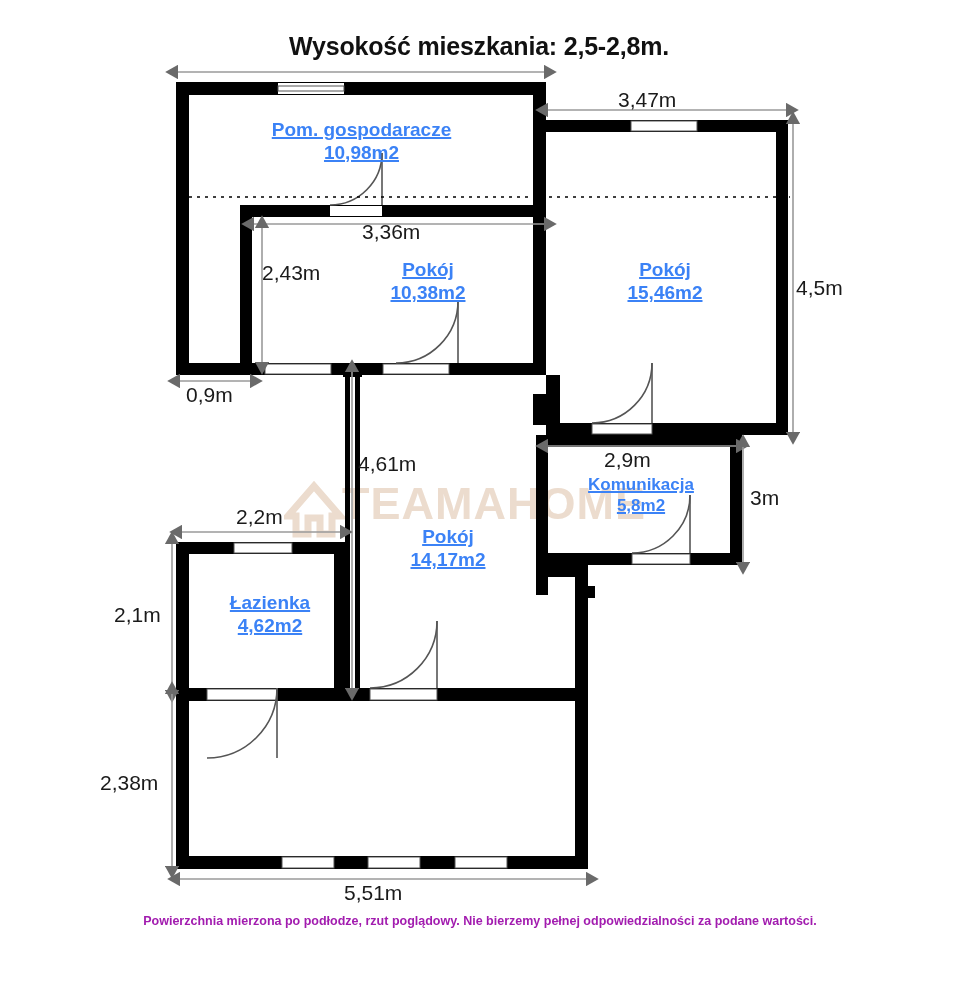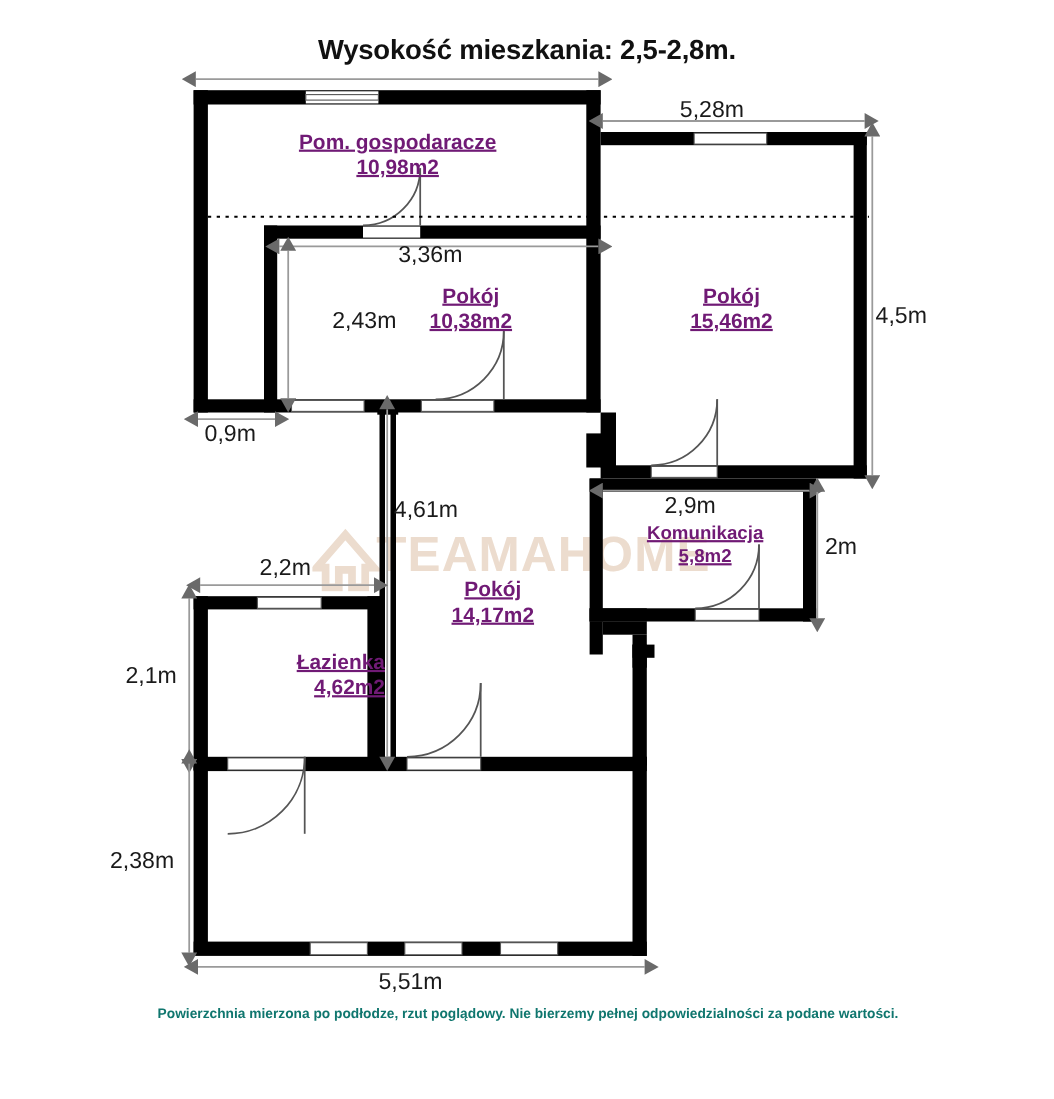--- a/index.html
+++ b/index.html
@@ -30,38 +30,38 @@
     letter-spacing: -0.2px;
   }
   
   .plan-footer {
     position: absolute;
     left: 110px; top: 912px;
     width: 740px;
     text-align: center;
     font-size: 12.5px;
     font-weight: bold;
-    color: #0f766e;
+    color: #a21caf;
     line-height: 1.5;
   }
   
   #plan-svg {
     position: absolute;
     left: 0; top: 0;
     width: 958px; height: 999px;
   }
   
   .room-label {
     position: absolute;
     text-align: center;
     font-weight: bold;
     font-size: 19px;
     line-height: 1.22;
     white-space: nowrap;
-    color: #701a75;
+    color: #3b82f6;
   }
   .room-label span {
     display: block;
     text-decoration: underline;
     text-underline-offset: 1px;
     text-decoration-thickness: 2px;
   }
   .room-label.small { font-size: 17px; }
   
   .dim-text {
@@ -252,39 +252,39 @@
   <div class="room-label small" style="left:562px; top:475px; width:158px;">
     <span>Komunikacja</span>
     <span>5,8m2</span>
   </div>
 
   <div class="room-label" style="left:368px; top:525px; width:160px;">
     <span>Pokój</span>
     <span>14,17m2</span>
   </div>
 
-  <div class="room-label" style="left:190px; top:591px; width:160px;text-align:right;">
+  <div class="room-label" style="left:190px; top:591px; width:160px;">
     <span>Łazienka</span>
     <span>4,62m2</span>
   </div>
 
 
-  <div class="dim-text" style="left:618px; top:88px;">5,28m</div>
+  <div class="dim-text" style="left:618px; top:88px;">3,47m</div>
 
   <div class="dim-text" style="left:362px; top:220px;">3,36m</div>
 
-  <div class="dim-text" style="left:262px; top:280px;padding-left:40px;">2,43m</div>
+  <div class="dim-text" style="left:262px; top:261px;">2,43m</div>
 
   <div class="dim-text" style="left:186px; top:383px;">0,9m</div>
 
   <div class="dim-text" style="left:796px; top:276px;">4,5m</div>
 
   <div class="dim-text" style="left:604px; top:448px;">2,9m</div>
 
-  <div class="dim-text" style="left:750px; top:486px;">2m</div>
+  <div class="dim-text" style="left:750px; top:486px;">3m</div>
 
   <div class="dim-text" style="left:358px; top:452px;">4,61m</div>
 
   <div class="dim-text" style="left:236px; top:505px;">2,2m</div>
 
   <div class="dim-text" style="left:114px; top:603px;text-align:center;">2,1m</div>
 
   <div class="dim-text" style="left:100px; top:771px;">2,38m</div>
 
   <div class="dim-text" style="left:344px; top:881px;">5,51m</div>

